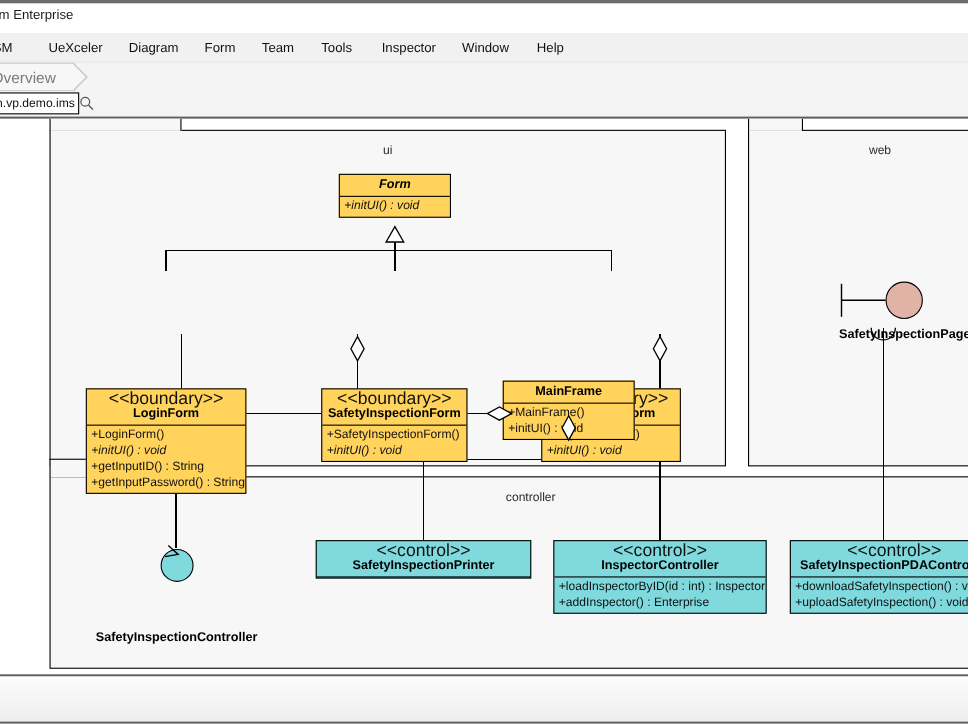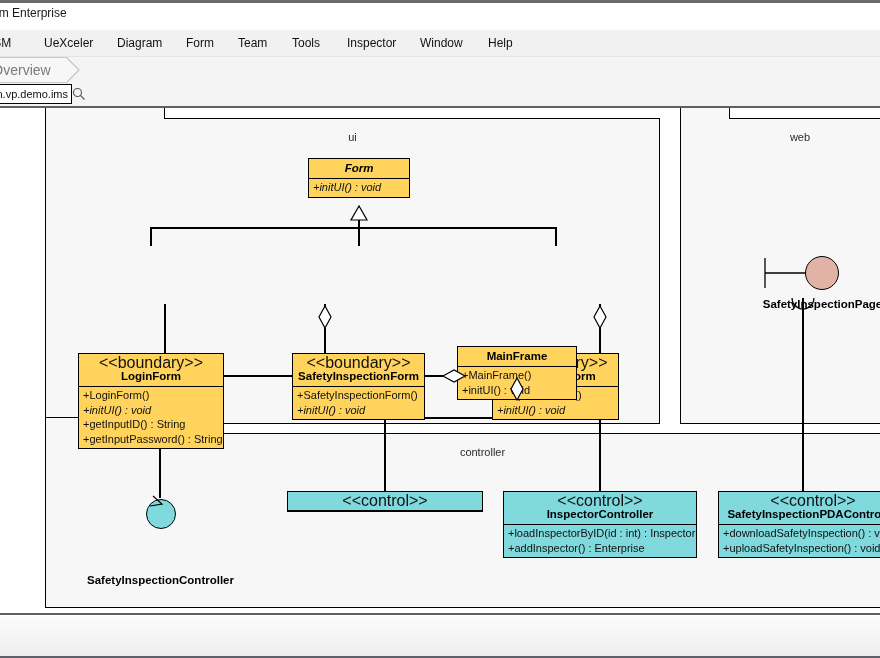--- a/index.html
+++ b/index.html
@@ -316,20 +316,21 @@
       </div>
       <div class="cls-body">
         <span class="op">+MainFrame()</span>
         <span class="op">+initUI() : void</span>
       </div>
     </div>
 
     <div class="cls ctrl" style="left:287px; top:383px; width:196px;">
       <div class="cls-head">
         <span class="stereo">&lt;&lt;control&gt;&gt;</span>
+        <span class="cname">SafetyInspectionPrinter</span>
       </div>
     </div>
 
     <div class="cls ctrl" style="left:503px; top:383px; width:194px;">
       <div class="cls-head">
         <span class="stereo">&lt;&lt;control&gt;&gt;</span>
         <span class="cname">InspectorController</span>
       </div>
       <div class="cls-body">
         <span class="op">+loadInspectorByID(id : int) : Inspector</span>

